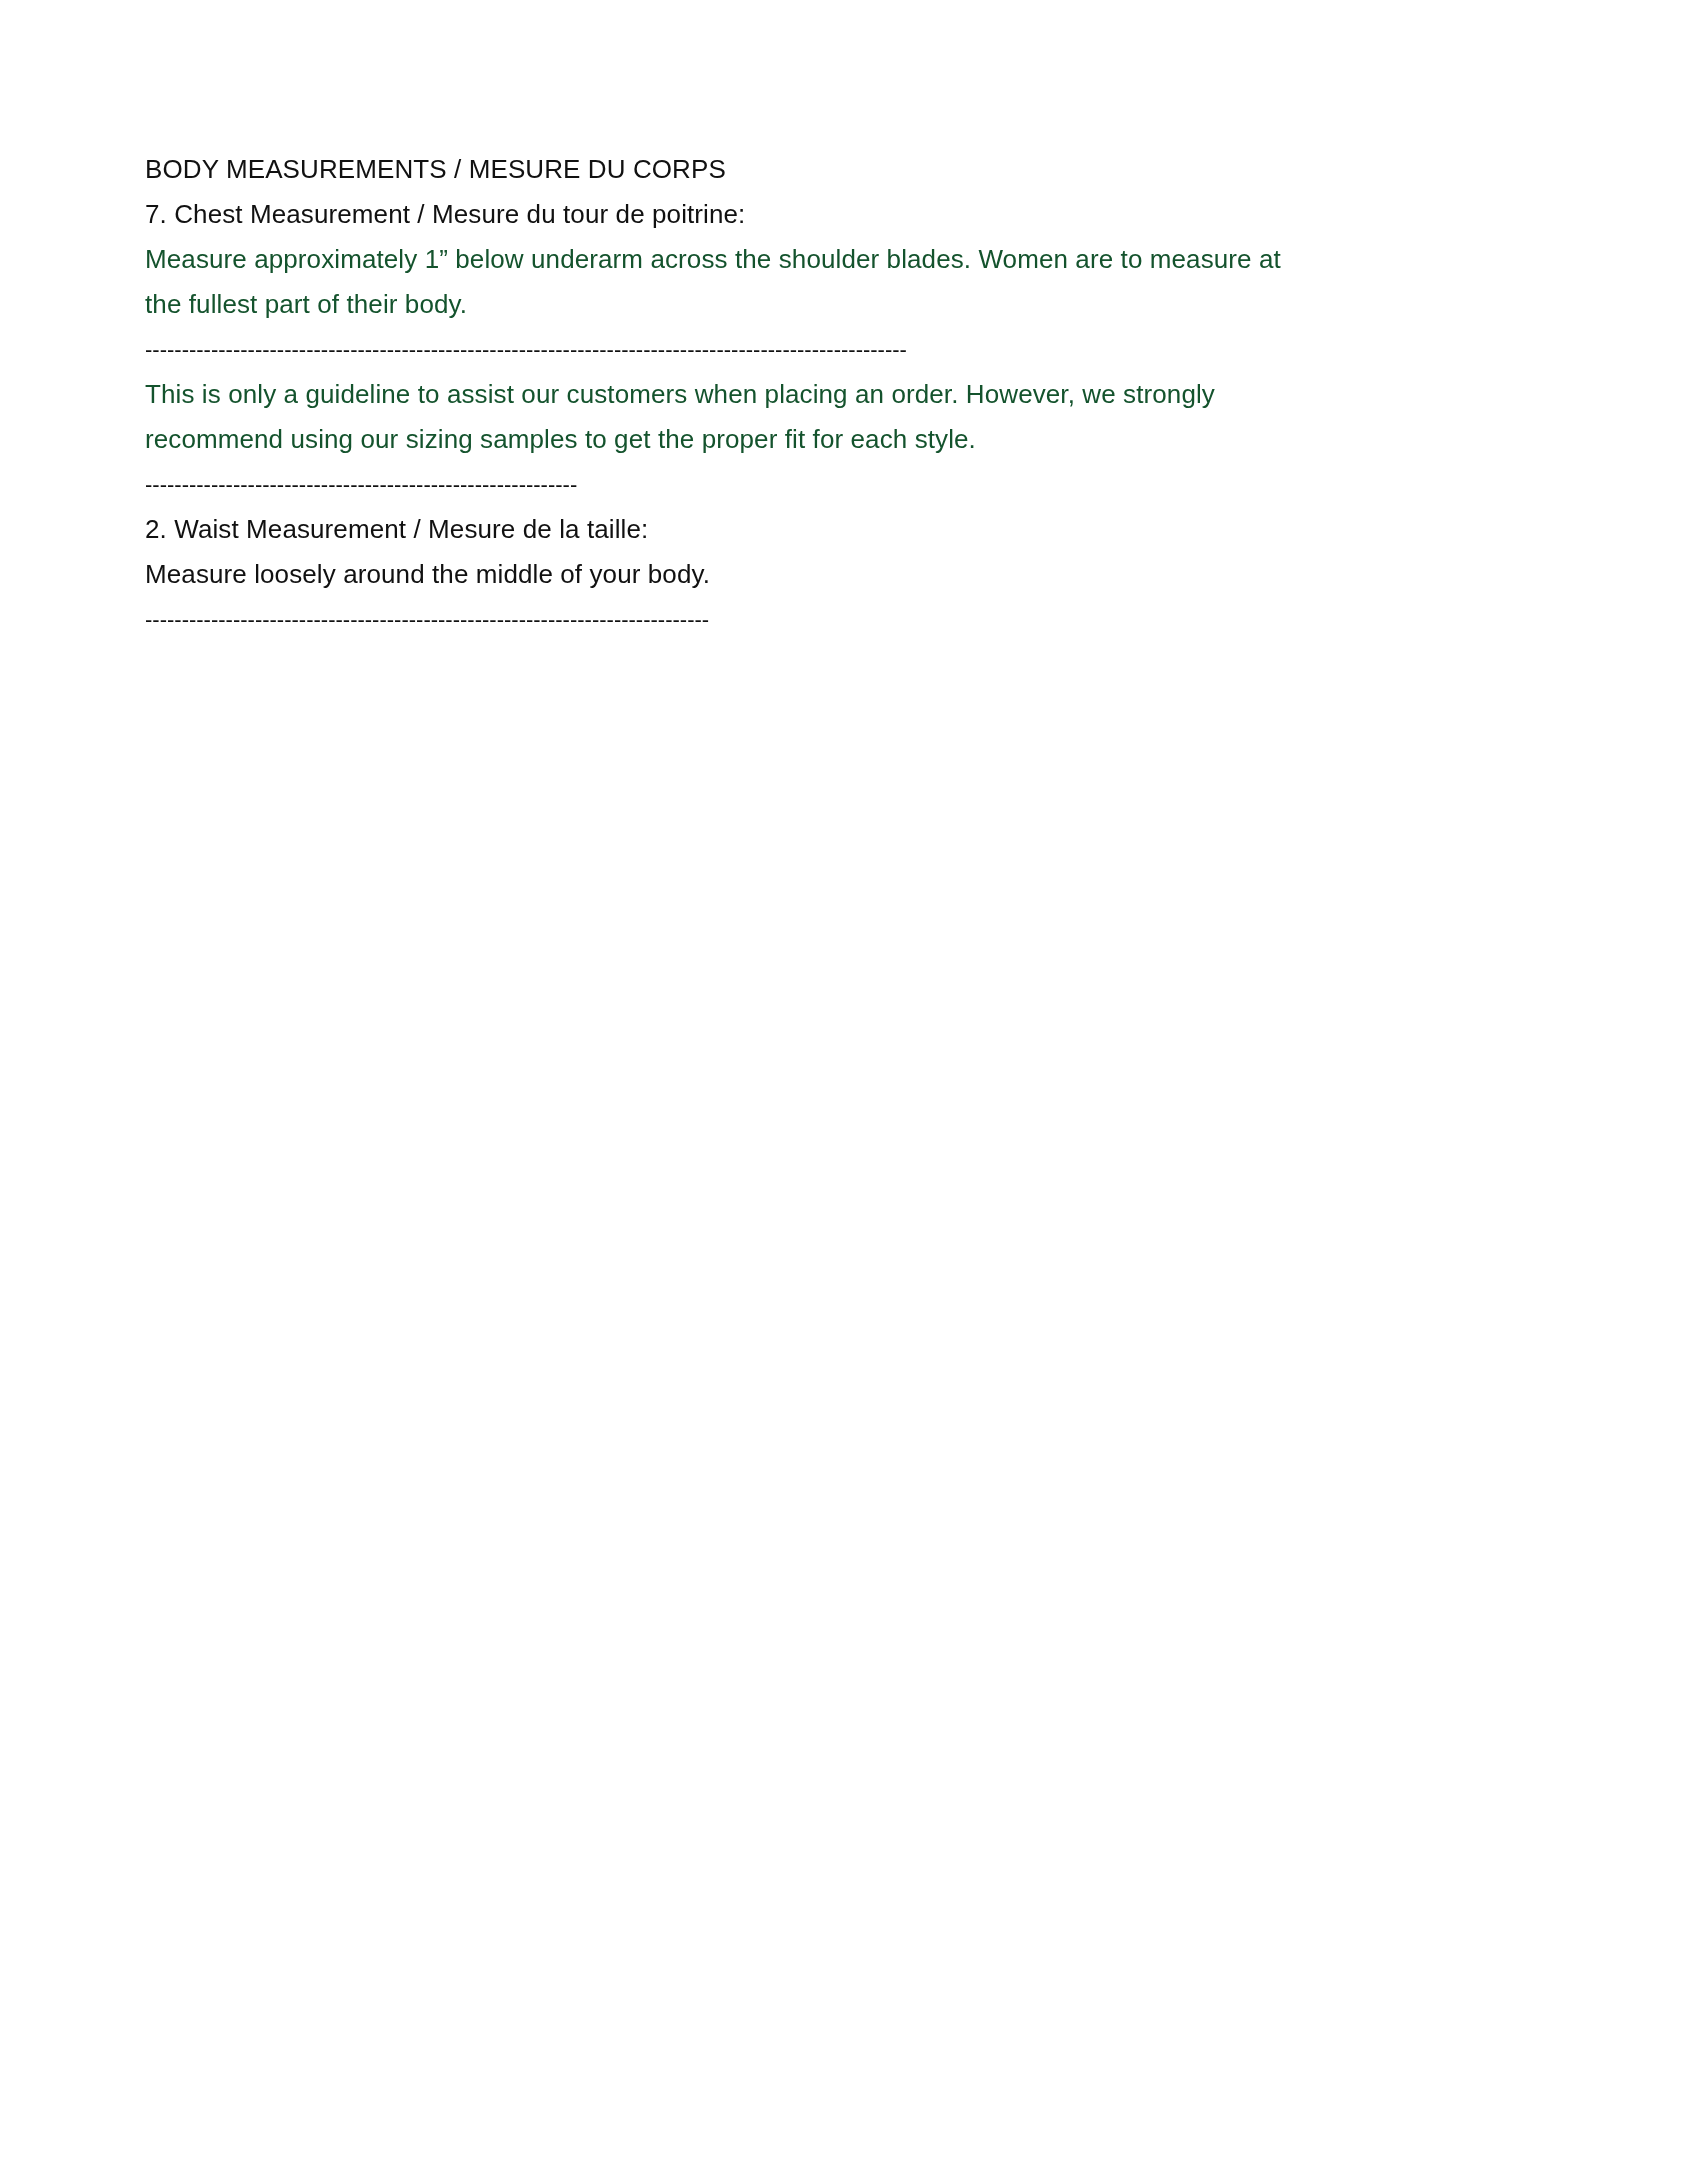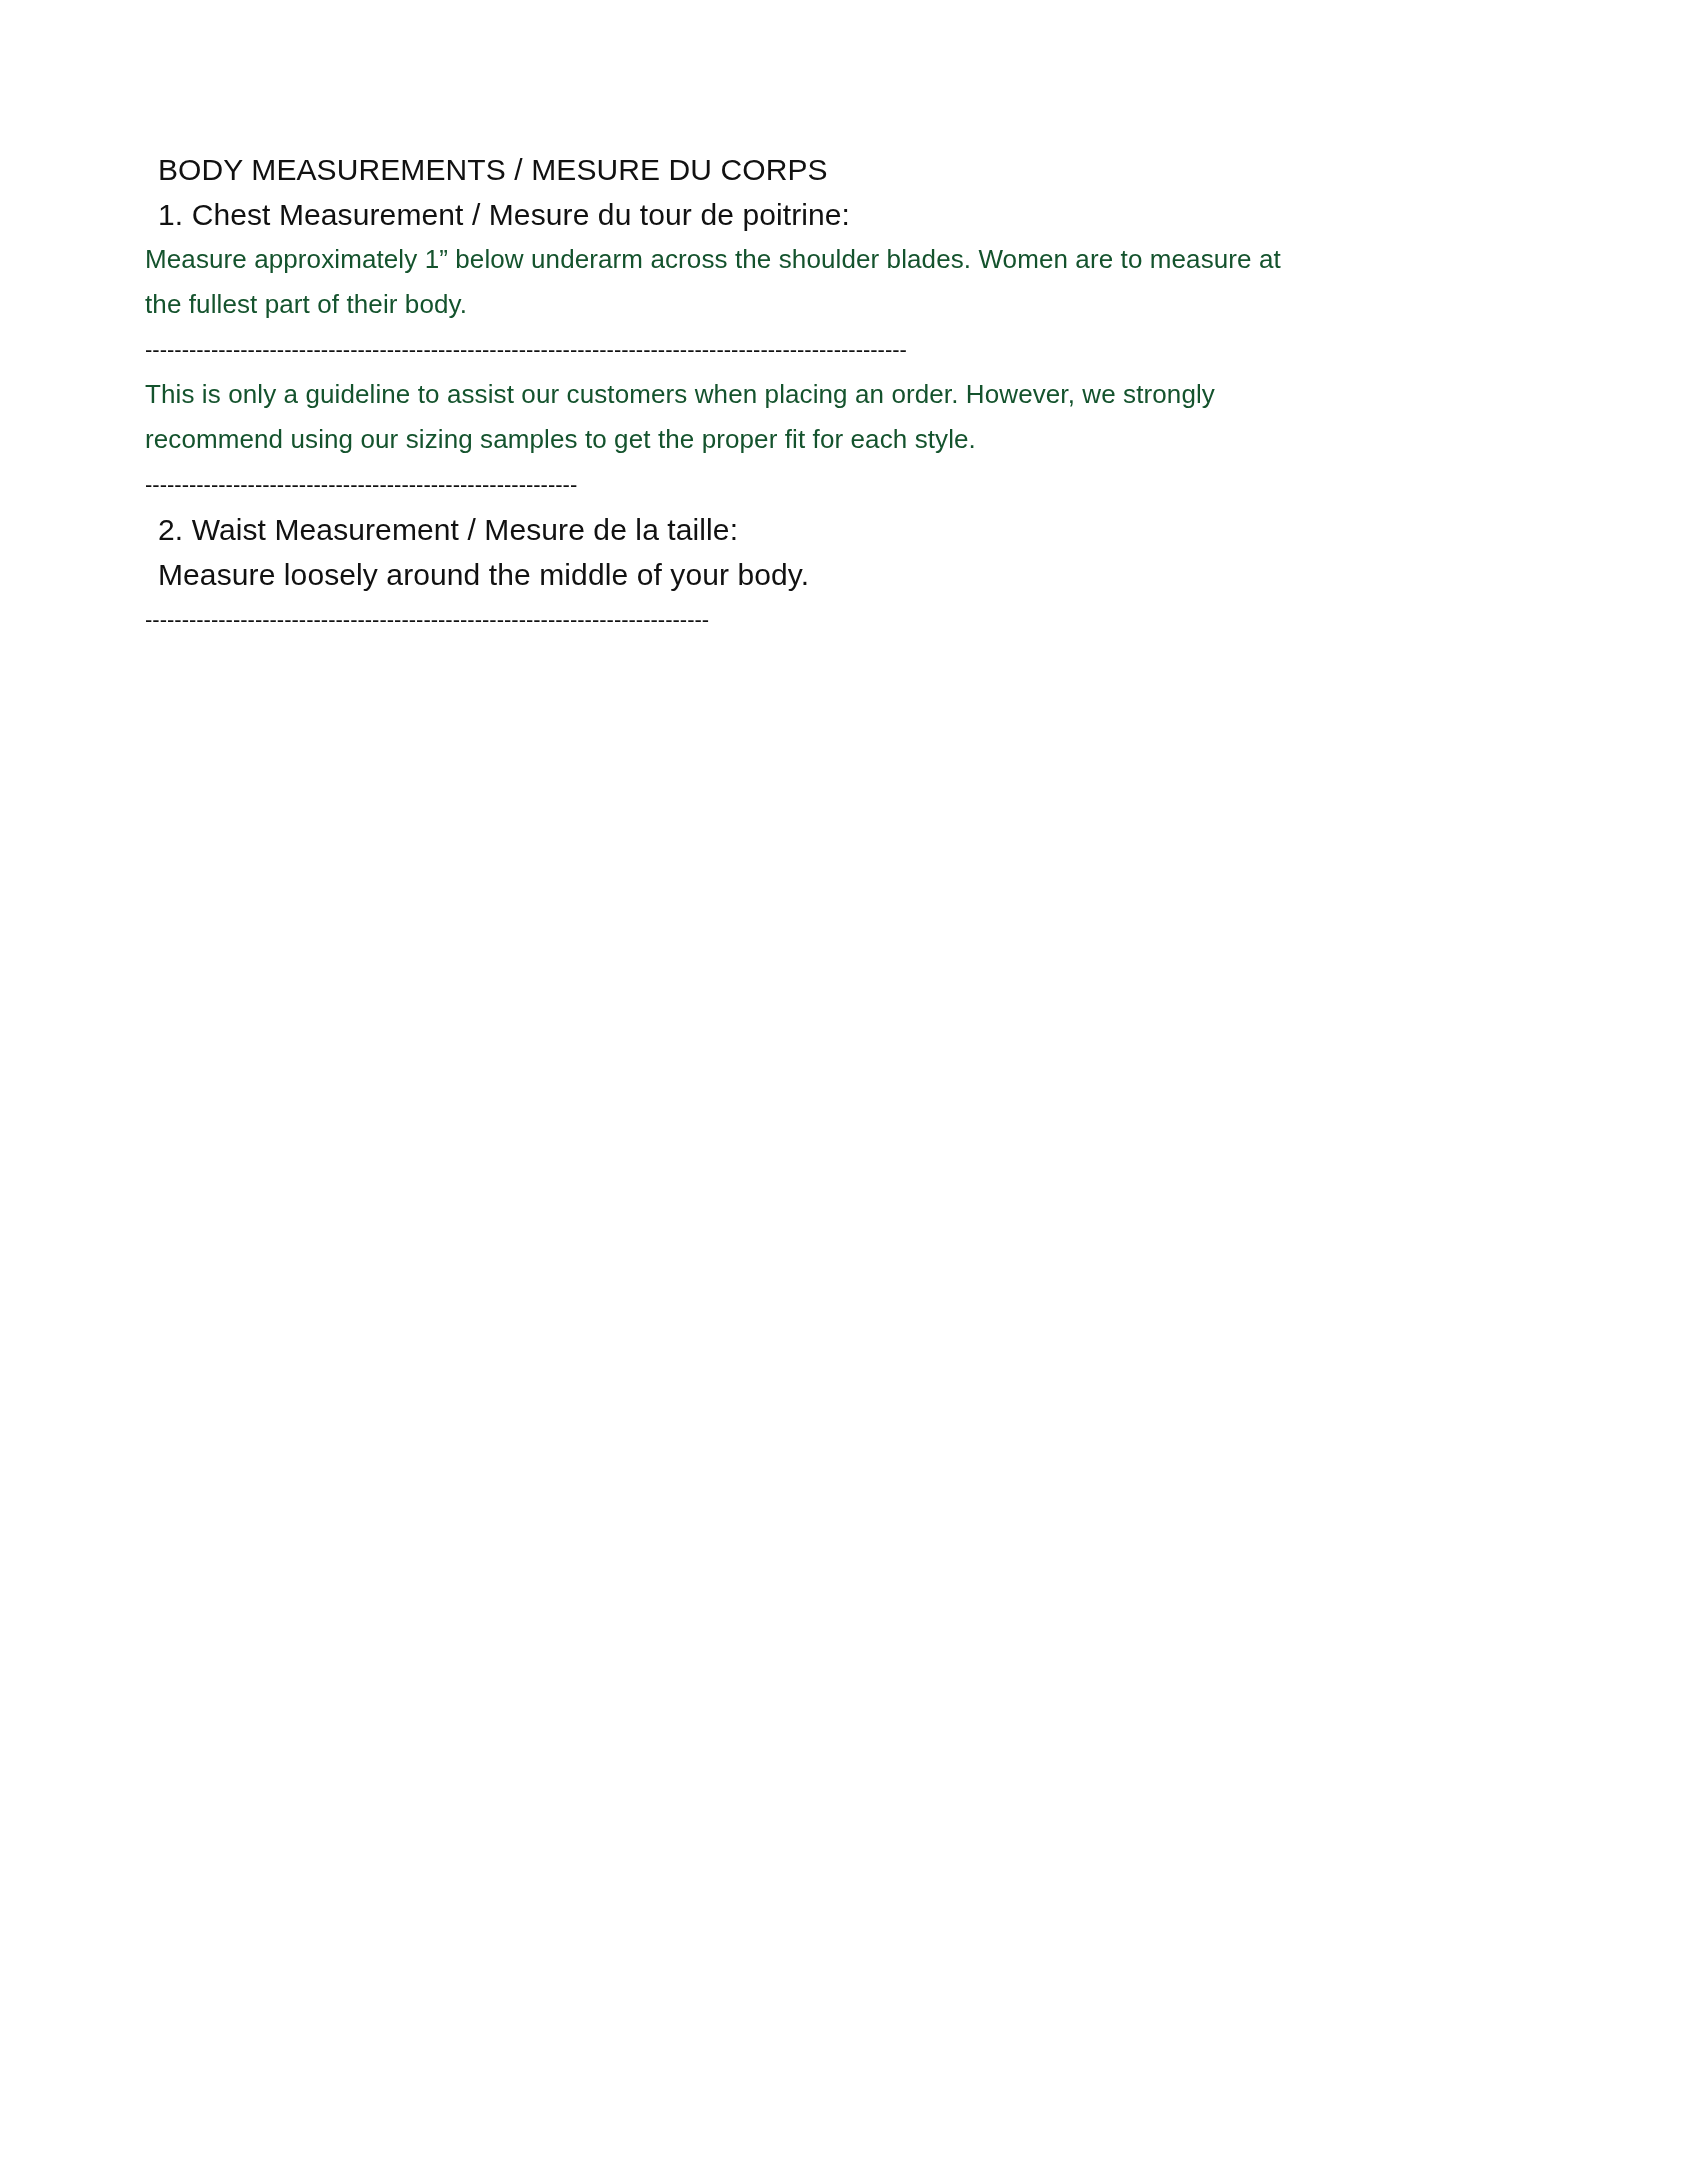--- a/index.html
+++ b/index.html
@@ -21,27 +21,26 @@
     background: #ffffff;
     box-sizing: border-box;
   }
   .content {
     position: absolute;
     left: 145px;
     top: 147px;
     width: 1148px;
   }
   .line {
-    font-size: 30px;
+    font-size: 26px;
     line-height: 45px;
     letter-spacing: 0.1px;
     color: #111111;
     white-space: pre-wrap;
     word-wrap: break-word;
-    margin-left: 13px;
   }
   .para {
     font-size: 26px;
     line-height: 45px;
     letter-spacing: 0.1px;
     color: #14532d;
     max-width: 1141px;
   }
   .divider {
     font-size: 22px;
@@ -56,21 +55,21 @@
   .divider.d3 { width: 693px; }
 </style>
 </head>
 <body>
 
 <div class="page">
   <div class="content">
 
     <div class="line">BODY MEASUREMENTS / MESURE DU CORPS</div>
 
-    <div class="line">1. Chest Measurement / Mesure du tour de poitrine:</div>
+    <div class="line">7. Chest Measurement / Mesure du tour de poitrine:</div>
 
     <div class="para">Measure approximately 1” below underarm across the shoulder blades. Women are to measure at the fullest part of their body.</div>
 
     <div class="divider d1">--------------------------------------------------------------------------------------------------------</div>
 
     <div class="para">This is only a guideline to assist our customers when placing an order. However, we strongly recommend using our sizing samples to get the proper fit for each style.</div>
 
     <div class="divider d2">-----------------------------------------------------------</div>
 
 

